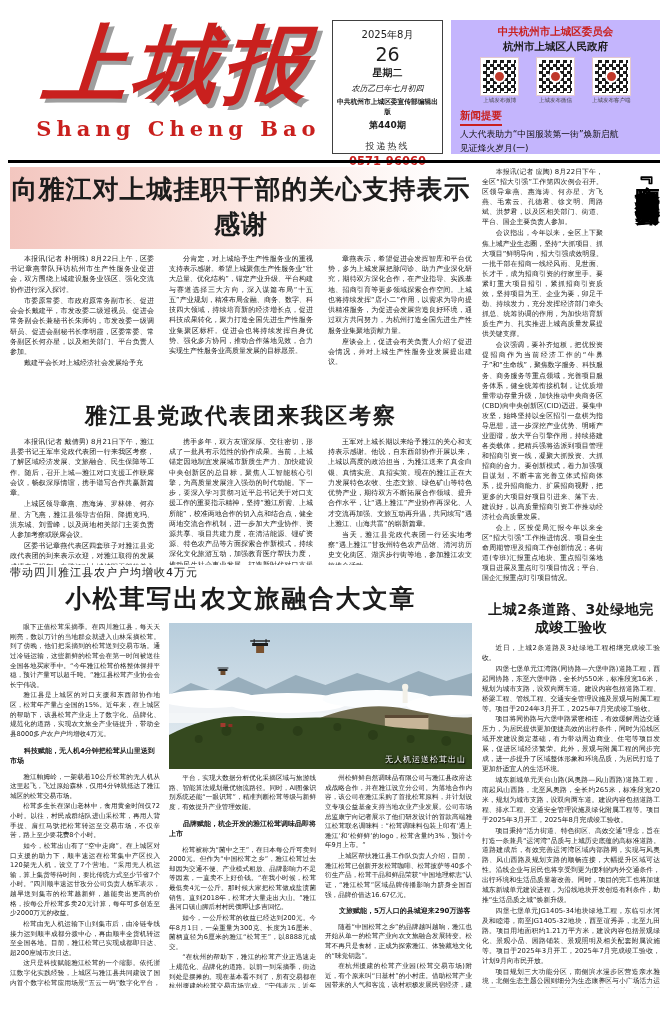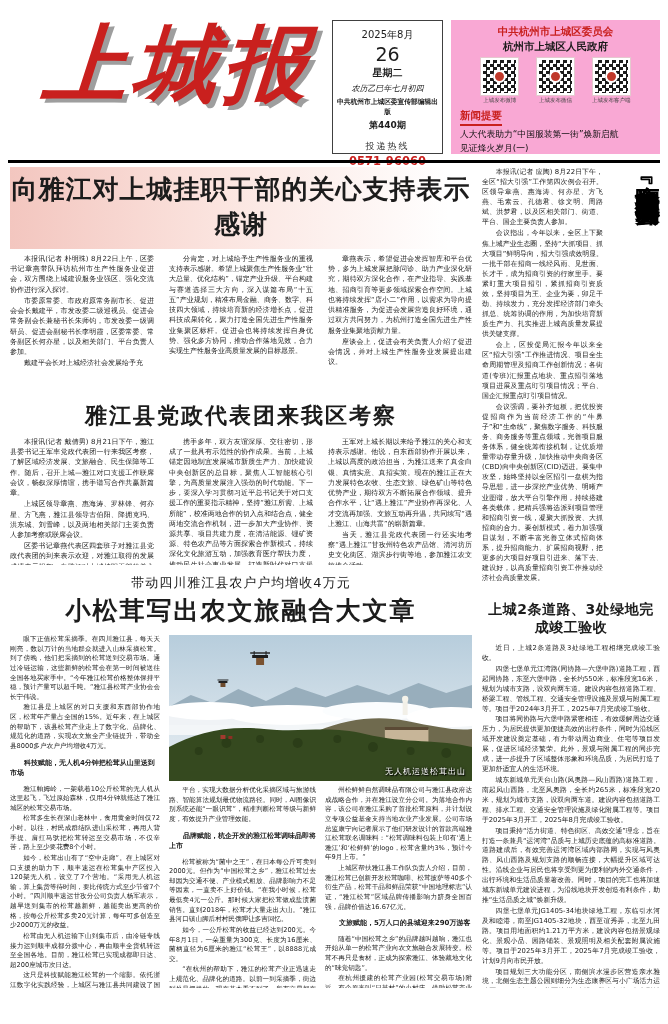--- a/index.html
+++ b/index.html
@@ -31,21 +31,21 @@
   .db-day { font-size:19px; font-weight:normal; margin-top:1px; }
   .db-week { font-size:10px; font-weight:bold; margin-top:1px; }
   .db-lunar { font-size:8px; font-style:italic; font-family:"DejaVu Serif",serif; margin-top:3px; color:#222; }
   .db-pub { font-size:7px; font-weight:bold; margin-top:3px; transform:scaleX(.96); }
   .db-issue { font-size:9px; font-weight:bold; margin-top:2px; }
   .db-hotline-label { font-size:9px; margin-top:8px; letter-spacing:2px; color:#333; }
   .db-hotline { font-size:11.5px; font-weight:bold; color:#c9201e; margin-top:1px; }
 
   .info-box {
     position:absolute; left:443px; top:0; width:209px; height:134px;
-    background:#f9a8d4; box-sizing:border-box; padding:5px 9px 4px; overflow:hidden;
+    background:#c4b5fd; box-sizing:border-box; padding:5px 9px 4px; overflow:hidden;
   }
   .ib-org1 { color:#c9201e; font-weight:bold; font-size:10.5px; text-align:center; }
   .ib-org2 { color:#1c1c1c; font-weight:bold; font-size:10.5px; text-align:center; margin-top:1px; }
   .qr-row { display:flex; justify-content:space-between; padding:4px 12px 0; }
   .qr-cell { text-align:center; width:56px; }
   .qr {
     width:33px; height:33px; margin:0 auto; position:relative;
     background:repeating-conic-gradient(#1b1b1b 0% 25%, #ffffff 0% 50%) 0 0 / 7px 7px;
     border:2px solid #fff; outline:1px solid #e4c9ce;
   }
@@ -72,21 +72,21 @@
   
   .left-region { position:absolute; left:10px; top:167px; width:462px; height:821px; overflow:hidden; }
   .a1-headline {
     font-size:26px; font-weight:900; text-align:center; letter-spacing:1px; padding:5px 0 7px;
     background:linear-gradient(90deg,#f3c6bf 0%,#fbe4df 45%,#ffffff 95%);
   }
   .a1-body { margin-top:5px; height:137px; overflow:hidden; }
   .a1-body p, .a2-body p { font-size:7px; }
   .a2-headline { font-size:22px; font-weight:900; text-align:center; margin:10px 0 6px; letter-spacing:2px; }
   .a2-body { height:128px; overflow:hidden; }
-  .a3-kicker { font-size:13px; font-weight:normal; text-align:center; margin-top:9px; letter-spacing:1px; }
+  .a3-kicker { font-size:11px; font-weight:normal; text-align:left; margin-top:0; letter-spacing:1px; }
   .a3-headline { font-size:25px; font-weight:900; text-align:center; margin:2px 0 8px; letter-spacing:2px; }
   .a3-body { display:flex; gap:9px; height:430px; overflow:hidden; }
   .a3-left { width:150px; flex:none; overflow:hidden; }
   .a3-right { flex:1; display:flex; flex-direction:column; }
   .a3-body p { font-size:6.6px; }
   .a3-body .subhead { font-size:7px; }
   .photo { position:relative; width:100%; height:146px; flex:none; }
   .photo svg { width:100%; height:100%; display:block; }
   .caption {
     position:absolute; right:6px; bottom:4px; color:#fff; font-size:8px;
@@ -115,20 +115,21 @@
   }
 </style>
 </head>
 <body>
 
 <div class="page">
 
   <div class="masthead">
     <div class="brand">
       <div class="brand-title">上城报</div>
+      <div class="brand-pinyin">Shang Cheng Bao</div>
     </div>
 
     <div class="date-box">
       <div class="db-ym">2025年8月</div>
       <div class="db-day">26</div>
       <div class="db-week">星期二</div>
       <div class="db-lunar">农历乙巳年七月初四</div>
       <div class="db-pub">中共杭州市上城区委宣传部编辑出版</div>
       <div class="db-issue">第440期</div>
       <div class="db-hotline-label">投递热线</div>
@@ -292,22 +293,22 @@
       </div>
     </div>
   </div>
 
   <div class="right-region">
 
     <div class="a4">
       <div class="a4-text">
           <p>本报讯(记者 应陶) 8月22日下午，全区“招大引强”工作第四次例会召开。区领导章燕、惠海涛、何亦星、方飞燕、毛素云、孔德君、徐文明、周路斌、洪梦君，以及区相关部门、街道、平台、国企主要负责人参加。</p>
           <p>会议指出，今年以来，全区上下聚焦上城产业生态圈，坚持“大抓项目、抓大项目”鲜明导向，招大引强成效明显。一批干部在招商一线经风雨、见世面、长才干，成为招商引资的行家里手。要紧盯重大项目招引，紧抓招商引资质效，坚持项目为王、企业为要，卯足干劲、持续发力，充分发挥经济部门牵头抓总、统筹协调的作用，为加快培育新质生产力、扎实推进上城高质量发展提供关键支撑。</p>
+          <p>会议强调，要补齐短板，把优投资促招商作为当前经济工作的“牛鼻子”和“生命线”，聚焦数字服务、科技服务、商务服务等重点领域，完善项目服务体系，健全统筹衔接机制，让优质增量带动存量升级，加快推动中央商务区(CBD)向中央创新区(CID)迈进。要集中攻坚，始终坚持以全区招引一盘棋为指导思想，进一步深挖产业优势、明晰产业图谱，放大平台引擎作用，持续搭建各类载体，把精兵强将选派到项目管理和招商引资一线，凝聚大抓投资、大抓招商的合力。要创新模式，着力加强项目谋划，不断丰富完善立体式招商体系，提升招商能力、扩展招商视野，把更多的大项目好项目引进来、落下去、建设好，以高质量招商引资工作推动经济社会高质量发展。</p>
           <p>会上，区投促局汇报今年以来全区“招大引强”工作推进情况、项目全生命周期管理及招商工作创新情况；各街道(专班)汇报重点地块、重点招引落地项目进展及重点盯引项目情况；平台、国企汇报重点盯引项目情况。</p>
-          <p>会议强调，要补齐短板，把优投资促招商作为当前经济工作的“牛鼻子”和“生命线”，聚焦数字服务、科技服务、商务服务等重点领域，完善项目服务体系，健全统筹衔接机制，让优质增量带动存量升级，加快推动中央商务区(CBD)向中央创新区(CID)迈进。要集中攻坚，始终坚持以全区招引一盘棋为指导思想，进一步深挖产业优势、明晰产业图谱，放大平台引擎作用，持续搭建各类载体，把精兵强将选派到项目管理和招商引资一线，凝聚大抓投资、大抓招商的合力。要创新模式，着力加强项目谋划，不断丰富完善立体式招商体系，提升招商能力、扩展招商视野，把更多的大项目好项目引进来、落下去、建设好，以高质量招商引资工作推动经济社会高质量发展。</p>
         </div>
       <h2 class="a4-headline">全区『招大引强』工作第四次例会召开</h2>
     </div>
 
     <div class="a5">
       <h3 class="a5-headline">上城2条道路、3处绿地完成竣工验收</h3>
       <div class="a5-body">
           <p>近日，上城2条道路及3处绿地工程相继完成竣工验收。</p>
           <p>四堡七堡单元江湾路(同协路—六堡中路)道路工程，西起同协路，东至六堡中路，全长约550米，标准段宽16米，规划为城市支路，设双向两车道。建设内容包括道路工程、桥梁工程、管线工程、交通安全管理设施及景观与附属工程等。项目于2024年3月开工，2025年7月完成竣工验收。</p>
           <p>项目将同协路与六堡中路紧密相连，有效缓解周边交通压力，为居民提供更加便捷高效的出行条件，同时为沿线区域开发建设奠定基础，有力带动周边商业、住宅等项目发展，促进区域经济繁荣。此外，景观与附属工程的同步完成，进一步提升了区域整体形象和环境品质，为居民打造了更加舒适宜人的生活环境。</p>

